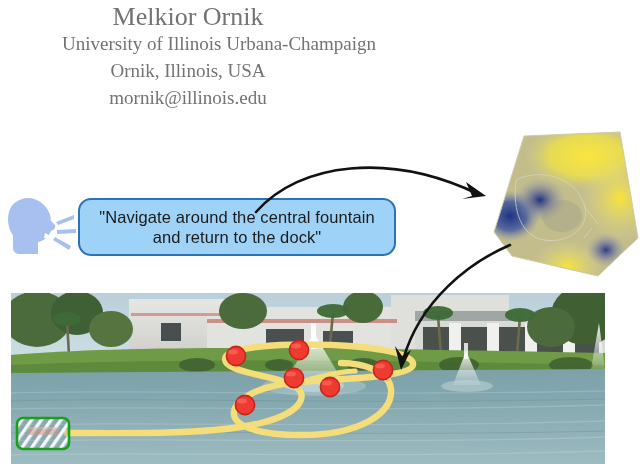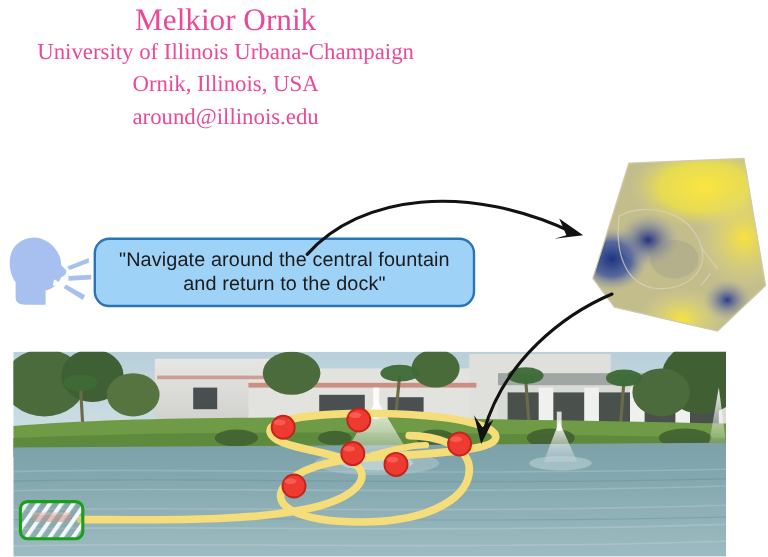--- a/index.html
+++ b/index.html
@@ -2,23 +2,23 @@
 <html><head>
 <meta charset="utf-8">
 <style>
   html,body{margin:0;padding:0;background:#ffffff;}
   body{width:640px;height:464px;overflow:hidden;
        font-family:"Liberation Sans",sans-serif;}
   #root{position:relative;width:640px;height:464px;background:#fff;}
 
   
   .hdr{position:absolute;left:0;top:0;width:376px;text-align:center;
-       font-family:"Liberation Serif",serif;color:#ec4899;}
+       font-family:"Liberation Serif",serif;color:#737373;}
   .hdr-name{top:2px;font-size:26px;line-height:30px;width:376px;}
-  .hdr-l1{top:33px;font-size:19px;line-height:22px;width:376px;}
+  .hdr-l1{top:33px;font-size:19px;line-height:22px;width:376px;text-align:right;}
   .hdr-l2{top:60px;font-size:19px;line-height:22px;width:376px;}
   .hdr-l3{top:87px;font-size:19px;line-height:22px;width:376px;}
 
   
   .bubble{position:absolute;left:78px;top:198px;width:318px;height:58px;
           background:#9ed3f7;border:2.2px solid #2a73bb;border-radius:13px;
           box-sizing:border-box;display:flex;align-items:center;
           justify-content:center;}
   .bubble-txt{font-size:16.5px;line-height:20px;color:#1b1b1b;text-align:center;
               letter-spacing:.1px;padding:0 8px;}
@@ -39,21 +39,21 @@
           pointer-events:none;}
 </style>
 </head>
 <body>
 
 <div id="root">
 
   <div class="hdr hdr-name">Melkior Ornik</div>
   <div class="hdr hdr-l1">University of Illinois Urbana-Champaign</div>
   <div class="hdr hdr-l2">Ornik, Illinois, USA</div>
-  <div class="hdr hdr-l3">around@illinois.edu</div>
+  <div class="hdr hdr-l3">mornik@illinois.edu</div>
 
   <div class="head">
     <svg width="74" height="70" viewBox="0 0 74 70">
 
       <path d="M12 10 C 2 16, 2 34, 9 43 L 9 56 C 9 60, 12 62, 17 62
                L 34 62 L 34 50 C 40 49, 45 44, 47 39
                C 50 38, 52 36, 51 33 L 47 29
                C 47 16, 35 6, 24 6 C 19 6, 15 8, 12 10 Z" fill="#a8c0f0"></path>
 
       <path d="M41 41 C 44 42, 46 44, 46 46 L 40 46 Z" fill="#ffffff"></path>

